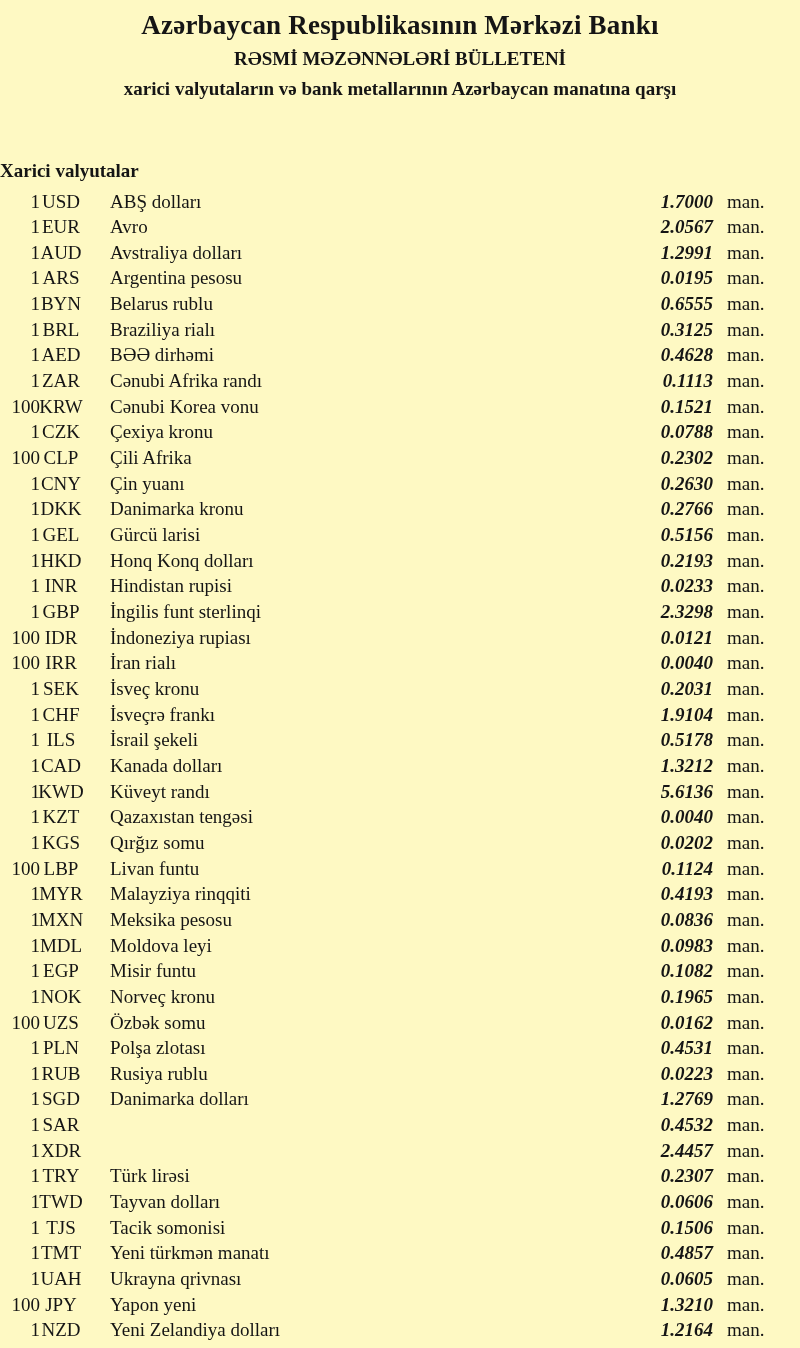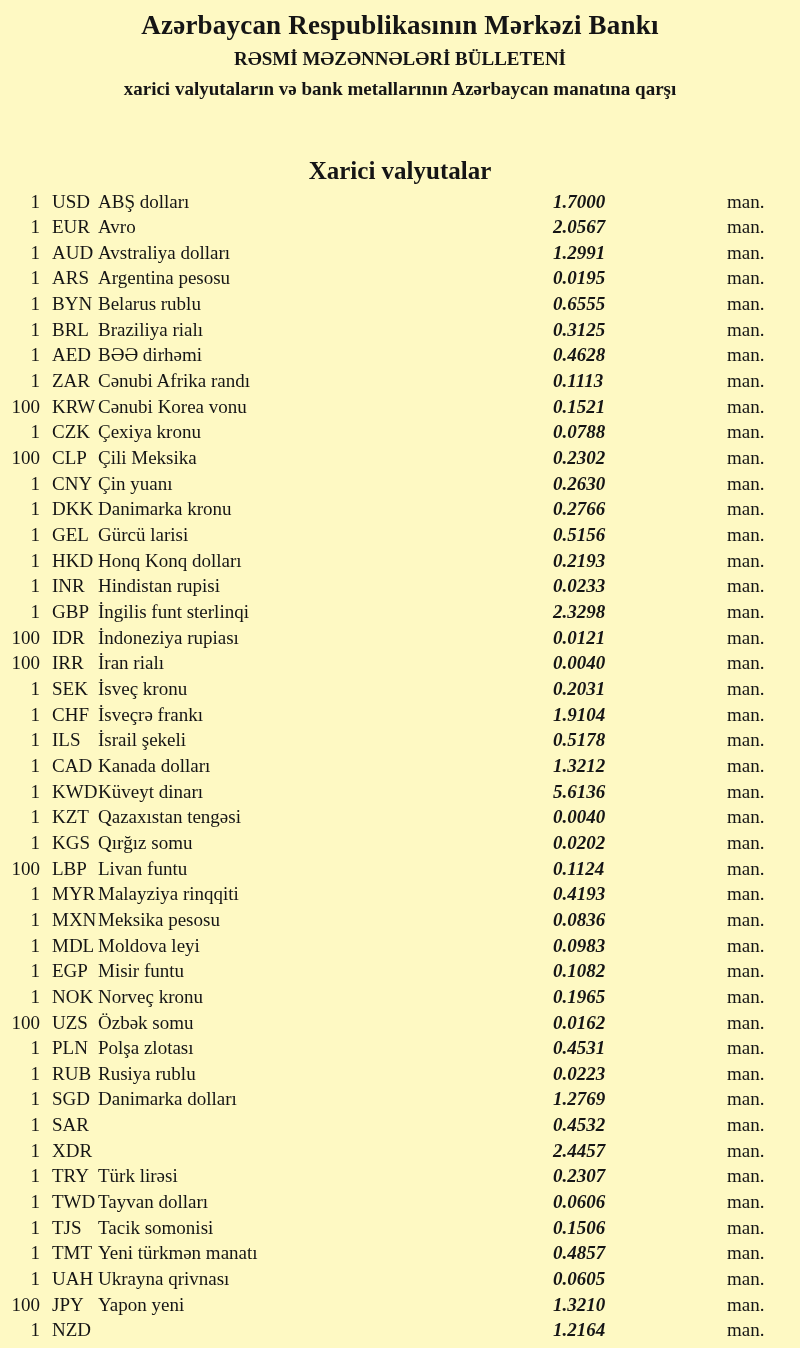--- a/index.html
+++ b/index.html
@@ -27,23 +27,23 @@
   }
   .hline {
     font-size: 19px;
     line-height: 29.5px;
   }
   .section-title {
     position: absolute;
     top: 158px;
     left: 0;
     width: 100%;
-    text-align: center;
+    text-align: left;
     font-weight: bold;
-    font-size: 25px;
+    font-size: 19px;
     line-height: 26px;
   }
   .rates {
     position: absolute;
     top: 188.5px;
     left: 0;
     width: 100%;
   }
   .row {
     position: relative;
@@ -53,33 +53,33 @@
     white-space: nowrap;
   }
   .qty {
     position: absolute;
     left: 0;
     width: 40px;
     text-align: right;
   }
   .code {
     position: absolute;
-    left: 52px;
+    left: 32px;
     width: 58px;
-    text-align: left;
+    text-align: center;
   }
   .name {
     position: absolute;
-    left: 98px;
+    left: 110px;
   }
   .rate {
     position: absolute;
     left: 553px;
     width: 160px;
-    text-align: left;
+    text-align: right;
     font-weight: bold;
     font-style: italic;
   }
   .unit {
     position: absolute;
     left: 727px;
     text-align: right;
   }
 </style>
 </head>
@@ -162,21 +162,21 @@
       <div class="row">
       <span class="qty">1</span>
       <span class="code">CZK</span>
       <span class="name">Çexiya kronu</span>
       <span class="rate">0.0788</span>
       <span class="unit">man.</span>
     </div>
       <div class="row">
       <span class="qty">100</span>
       <span class="code">CLP</span>
-      <span class="name">Çili Meksika</span>
+      <span class="name">Çili Afrika</span>
       <span class="rate">0.2302</span>
       <span class="unit">man.</span>
     </div>
       <div class="row">
       <span class="qty">1</span>
       <span class="code">CNY</span>
       <span class="name">Çin yuanı</span>
       <span class="rate">0.2630</span>
       <span class="unit">man.</span>
     </div>
@@ -253,21 +253,21 @@
       <div class="row">
       <span class="qty">1</span>
       <span class="code">CAD</span>
       <span class="name">Kanada dolları</span>
       <span class="rate">1.3212</span>
       <span class="unit">man.</span>
     </div>
       <div class="row">
       <span class="qty">1</span>
       <span class="code">KWD</span>
-      <span class="name">Küveyt dinarı</span>
+      <span class="name">Küveyt randı</span>
       <span class="rate">5.6136</span>
       <span class="unit">man.</span>
     </div>
       <div class="row">
       <span class="qty">1</span>
       <span class="code">KZT</span>
       <span class="name">Qazaxıstan tengəsi</span>
       <span class="rate">0.0040</span>
       <span class="unit">man.</span>
     </div>
@@ -398,18 +398,19 @@
       <div class="row">
       <span class="qty">100</span>
       <span class="code">JPY</span>
       <span class="name">Yapon yeni</span>
       <span class="rate">1.3210</span>
       <span class="unit">man.</span>
     </div>
       <div class="row">
       <span class="qty">1</span>
       <span class="code">NZD</span>
+      <span class="name">Yeni Zelandiya dolları</span>
       <span class="rate">1.2164</span>
       <span class="unit">man.</span>
     </div>
     </div>
 
 </div>
 
 </body></html>

